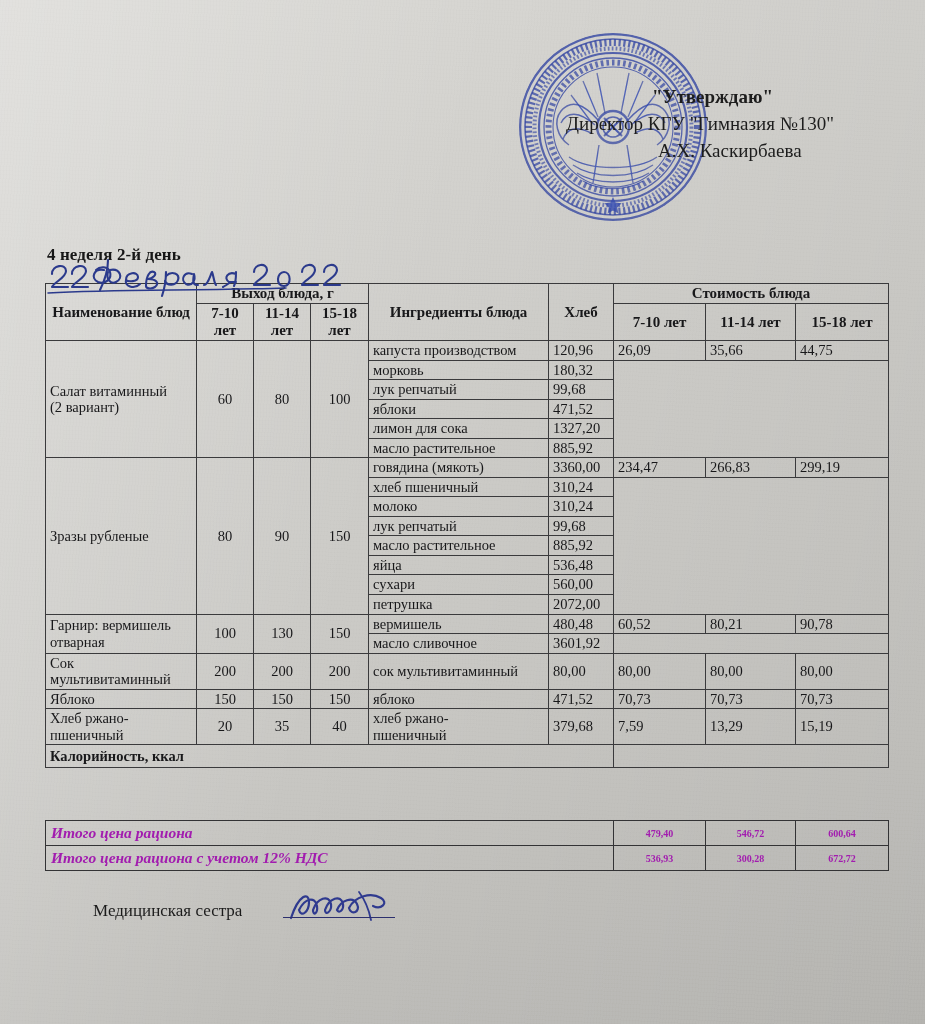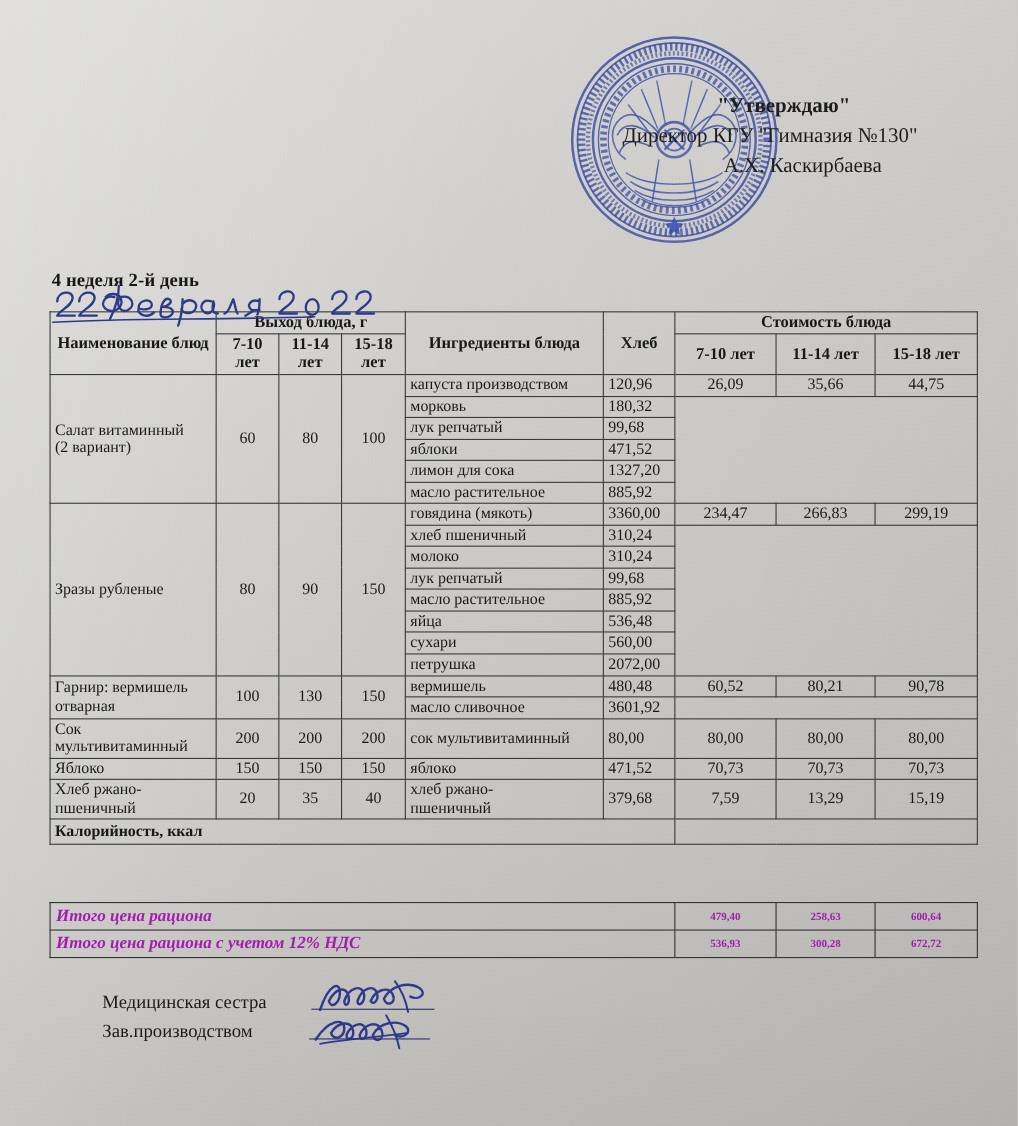--- a/index.html
+++ b/index.html
@@ -128,21 +128,21 @@
 
   td.dish {
     text-align: left;
     padding-left: 5px;
     font-size: 15px;
     line-height: 1.2;
   }
   td.num { text-align: center; font-size: 15.5px; }
   td.ing { text-align: left; padding-left: 5px; font-size: 14.6px; }
   td.price { font-size: 15px; }
-  td.cost { text-align: center; font-size: 15px; margin-top: 20px; }
+  td.cost { font-size: 15px; margin-top: 20px; }
   td.blank { border-left: 1.4px solid #3a3a3c; }
   td.kcal {
     text-align: left;
     font-weight: bold;
     font-size: 15px;
     padding-left: 5px;
     height: 20px;
   }
 
   
@@ -513,21 +513,21 @@
   <colgroup>
         <col style="width:568px">
         <col class="t-v1">
         <col class="t-v2">
         <col class="t-v3">
       </colgroup>
   <tbody id="totals-body">
         <tr>
           <td class="lbl">Итого цена рациона</td>
           <td class="v">479,40</td>
-          <td class="v">258,63</td>
+          <td class="v">546,72</td>
           <td class="v">600,64</td>
         </tr>
         <tr>
           <td class="lbl">Итого цена рациона с учетом 12% НДС</td>
           <td class="v">536,93</td>
           <td class="v">300,28</td>
           <td class="v">672,72</td>
         </tr>
       </tbody>
 </table>
@@ -537,24 +537,13 @@
   <div class="sig-row">
     <span class="lbl">Медицинская сестра</span>
     <svg class="sig-ink" style="left:192px" width="110" height="40" viewBox="0 0 110 40" aria-hidden="true">
       <g fill="none" stroke="#2f3a8f" stroke-width="2.2" stroke-linecap="round">
         <path d="M6 32 C14 8, 24 6, 24 16 C24 26, 16 32, 14 24 C20 12, 30 10, 32 20 C33 28, 28 30, 28 24 C32 12, 44 8, 46 18 C47 26, 40 30, 40 24 C44 12, 56 8, 58 18 C59 24, 54 28, 52 24 C56 14, 68 10, 72 18 C76 26, 66 30, 64 22 C70 10, 86 6, 96 12 C104 17, 96 24, 88 20"></path>
         <path d="M74 6 C80 14, 84 24, 86 34" stroke-width="1.8"></path>
       </g>
     </svg>
     <div class="sig-line" style="left:190px; width:112px;"></div>
   </div>
-  <div class="sig-row">
-    <span class="lbl">Зав.производством</span>
-    <svg class="sig-ink" style="left:190px; top:-6px" width="110" height="40" viewBox="0 0 110 40" aria-hidden="true">
-      <g fill="none" stroke="#2f3a8f" stroke-width="2.2" stroke-linecap="round">
-        <path d="M4 26 C16 8, 30 6, 30 16 C30 24, 20 28, 18 20 C24 10, 36 8, 38 18 C39 26, 32 28, 32 22 C36 12, 48 8, 50 18 C51 26, 44 28, 44 22 C48 12, 60 8, 64 18 C67 26, 58 30, 56 22 C62 10, 78 8, 86 14 C92 19, 84 26, 76 22"></path>
-        <path d="M8 30 C30 26, 58 24, 88 20" stroke-width="1.6"></path>
-        <path d="M68 4 C74 14, 78 24, 80 34" stroke-width="1.8"></path>
-      </g>
-    </svg>
-    <div class="sig-line" style="left:188px; width:110px;"></div>
-  </div>
 </div>
 
 </body></html>

